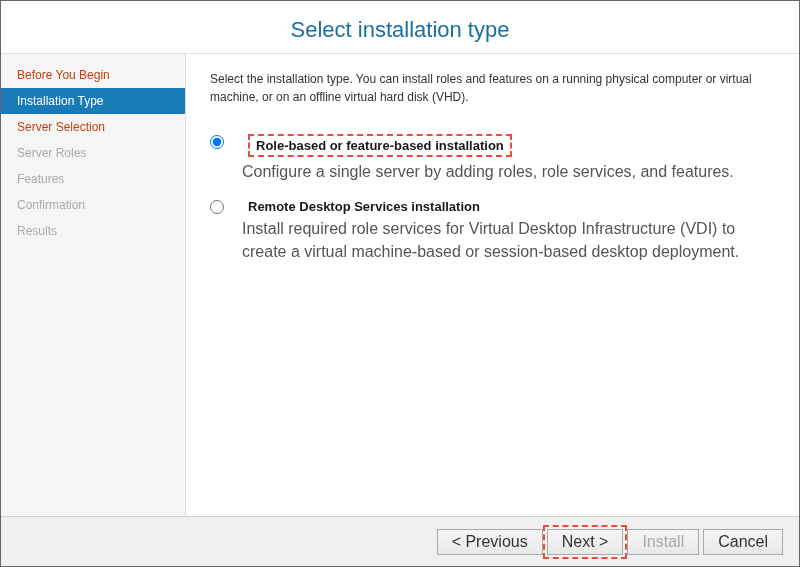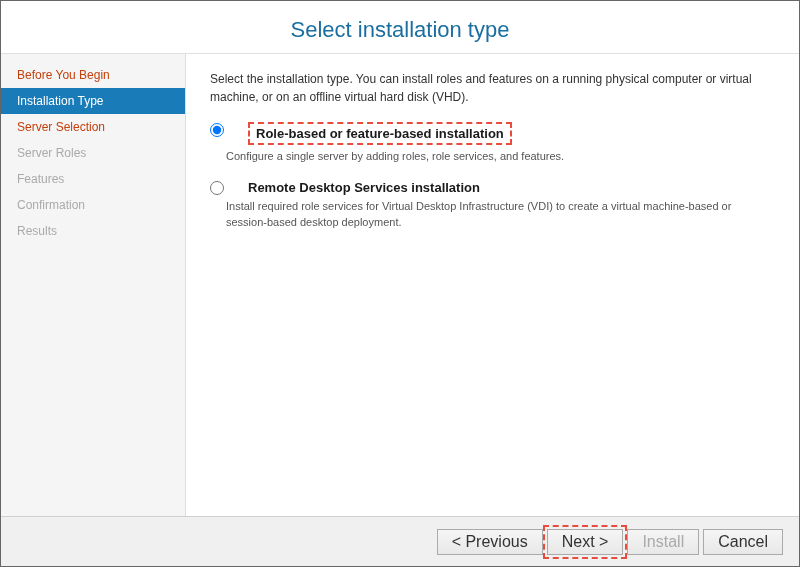--- a/index.html
+++ b/index.html
@@ -145,21 +145,21 @@
       flex: 1;
       padding: 16px 24px;
       overflow-y: auto;
       background: #fff;
     }
 
     .description-text {
       font-size: 12px;
       color: #333;
       line-height: 1.5;
-      margin-bottom: 16px;
+      margin-bottom: 28px;
     }
 
     
     .radio-option {
       margin-bottom: 16px;
     }
     .radio-label {
       display: flex;
       align-items: flex-start;
       gap: 24px;
@@ -176,24 +176,24 @@
       border: 2px dashed #e74c3c;
       padding: 2px 6px;
       display: inline-block;
     }
     .option-title {
       font-size: 13px;
       font-weight: bold;
       color: #1a1a1a;
     }
     .option-description {
-      font-size: 11px;
+      font-size: 16px;
       color: #555;
       margin-top: 4px;
-      margin-left: 16px;
+      margin-left: 32px;
       line-height: 1.4;
     }
 
     .radio-option-normal .option-title {
       font-weight: bold;
       color: #1a1a1a;
     }
 
     
     .footer {

